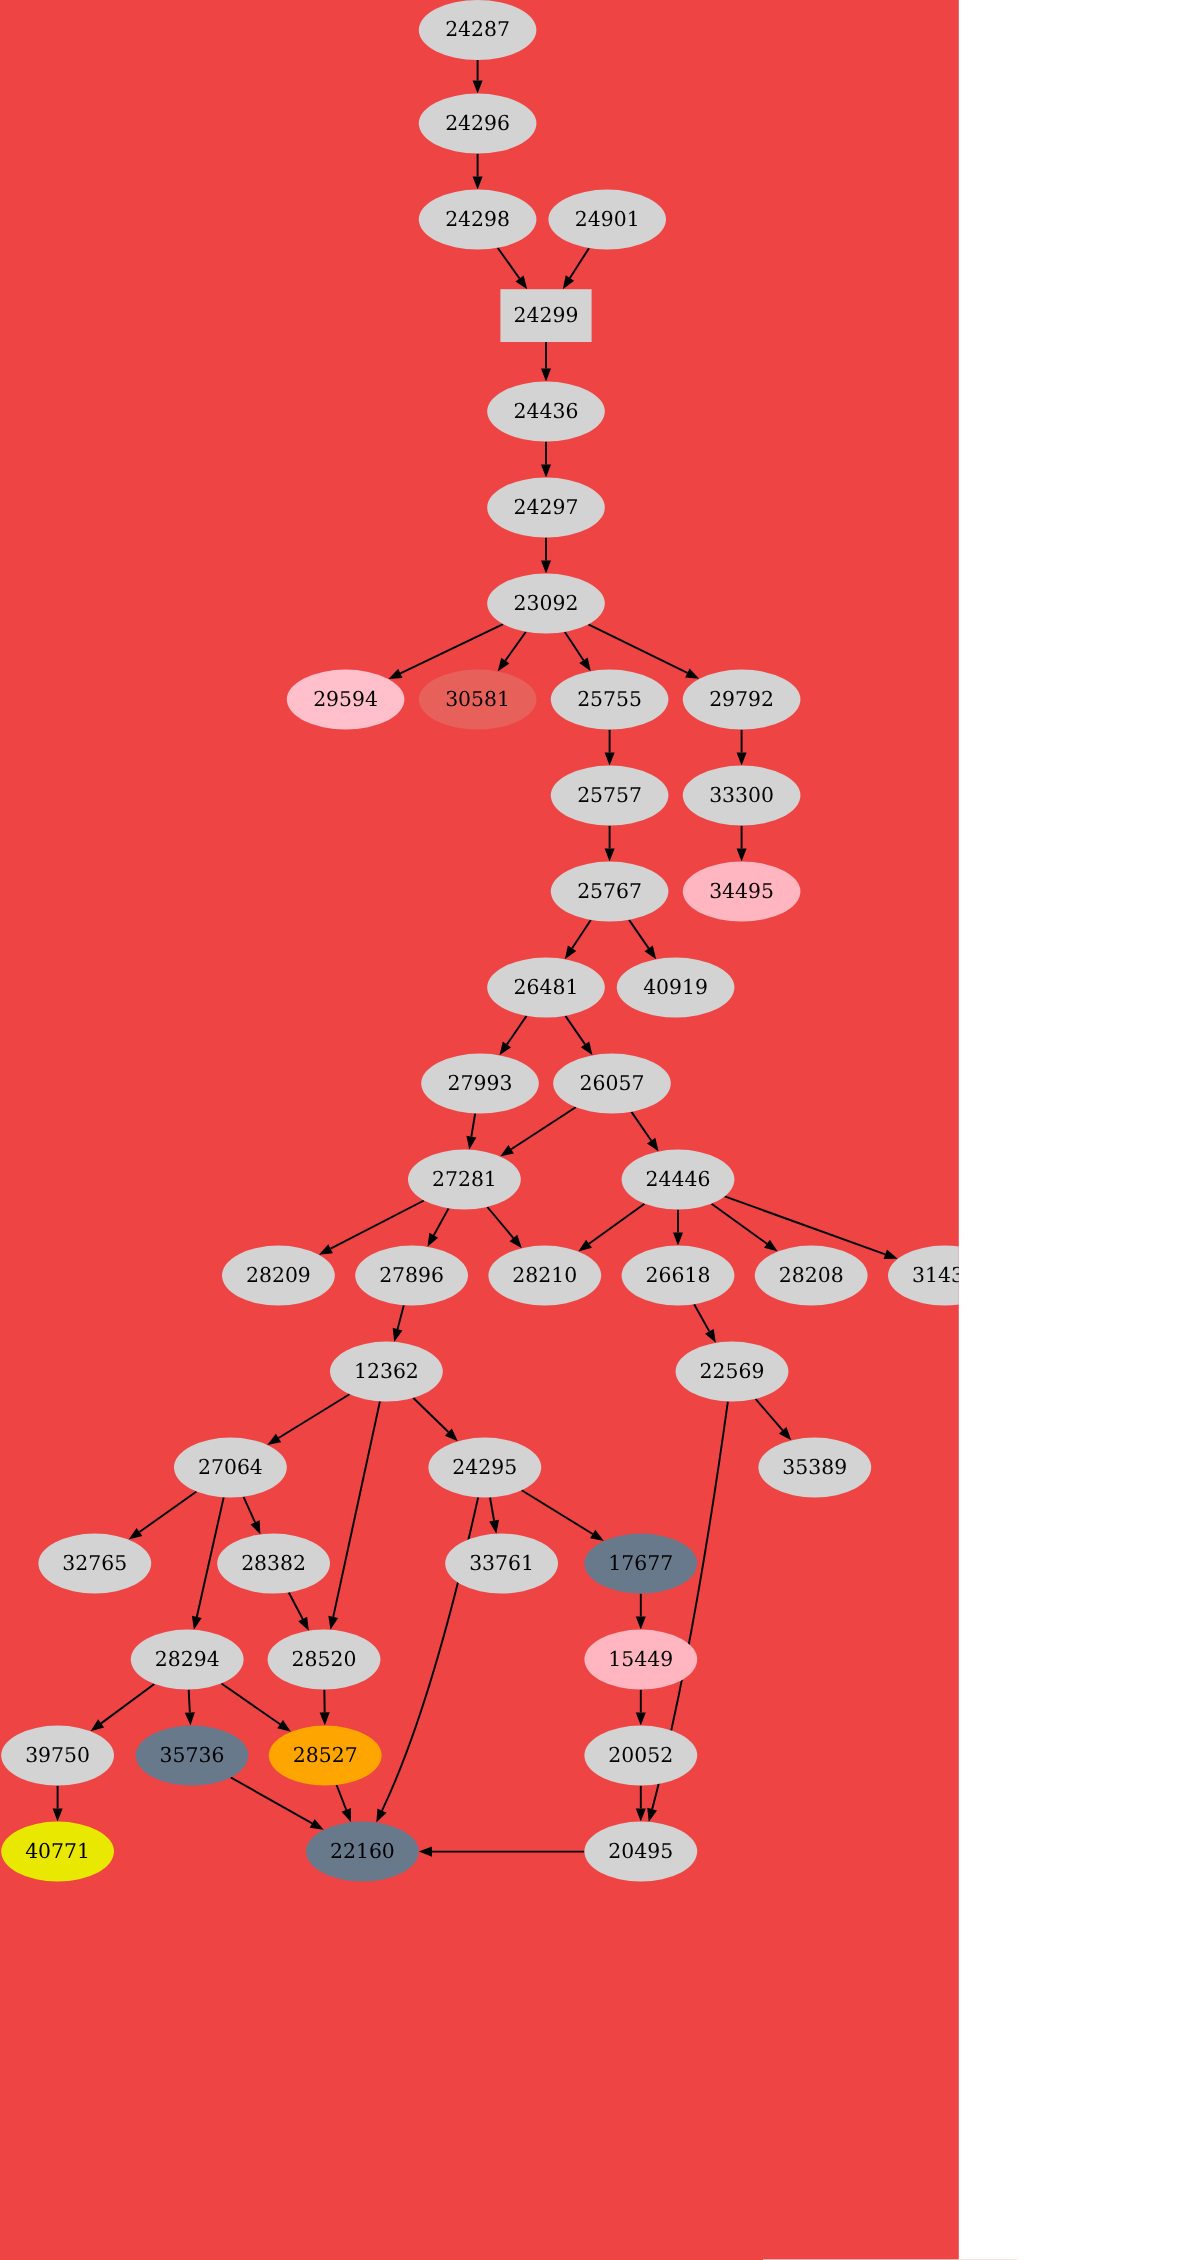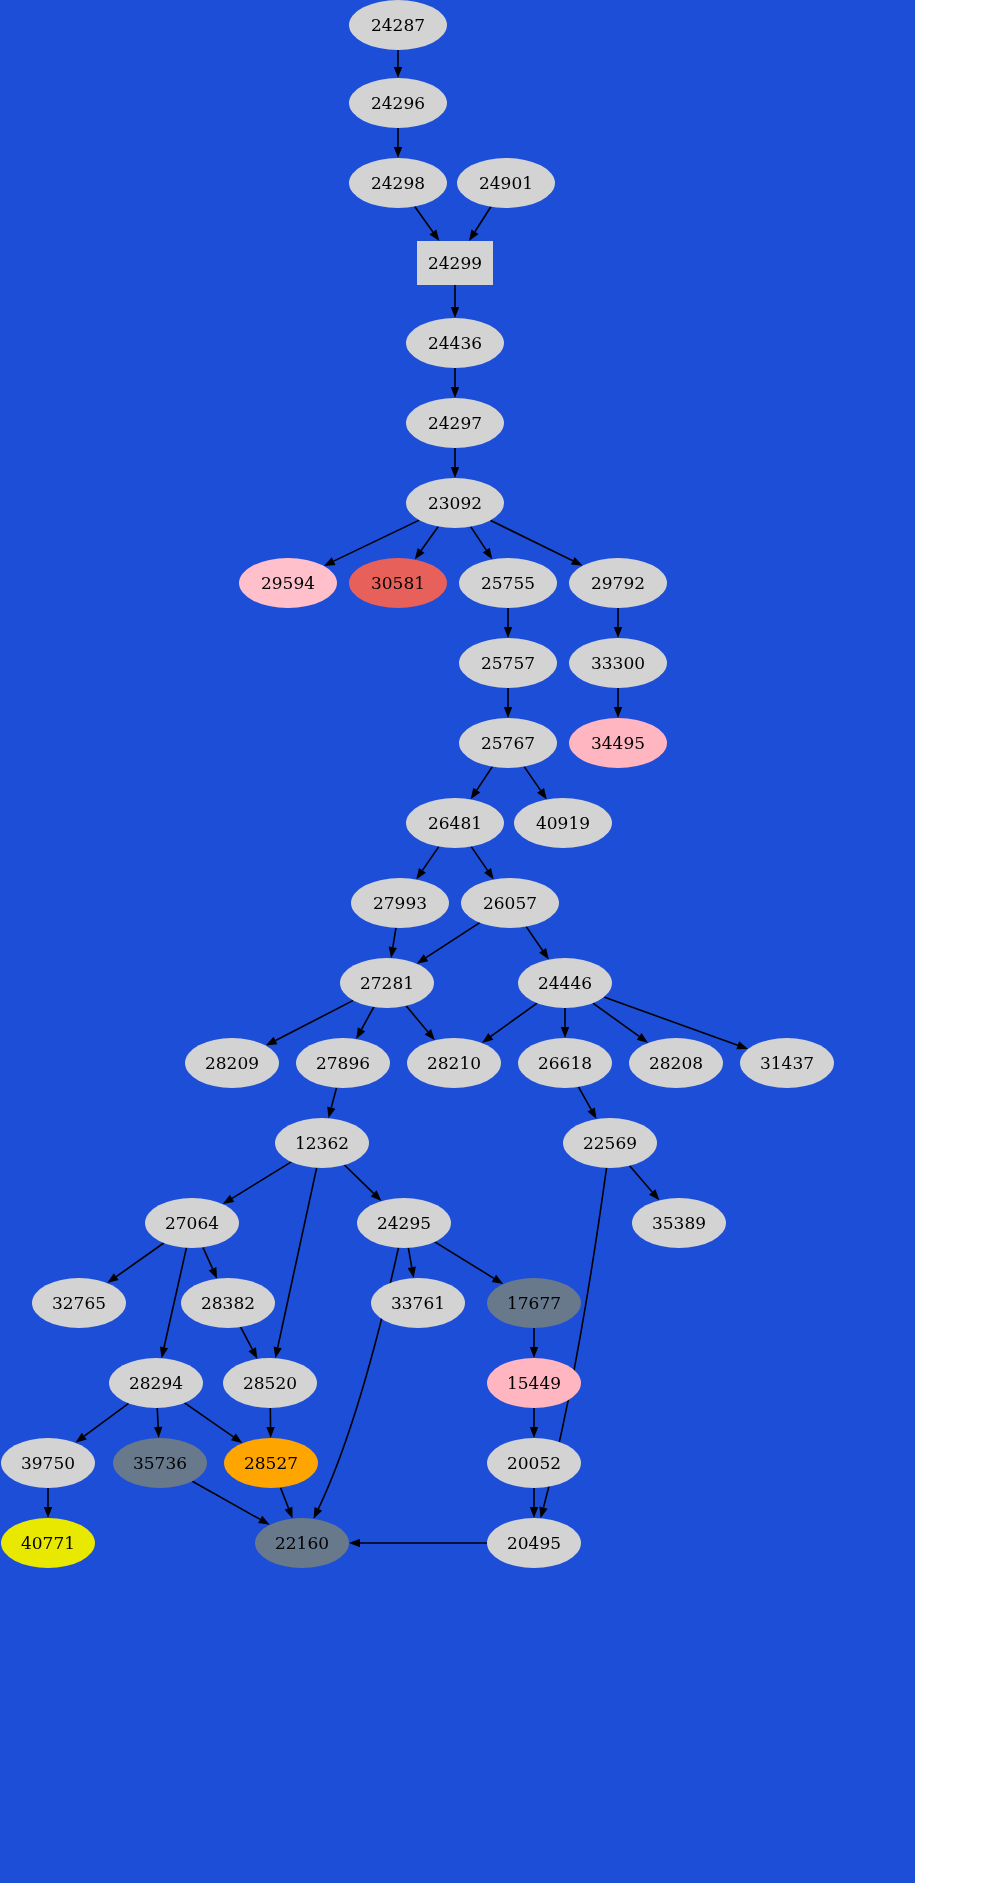--- a/index.html
+++ b/index.html
@@ -5,23 +5,23 @@
   html, body {
     margin: 0;
     padding: 0;
     background: #ffffff;
   }
   body {
     font-family: "DejaVu Serif", serif;
   }
   #graph-root {
     position: relative;
-    width: 915px;
+    width: 799px;
     height: 1883px;
-    background: #1d4ed8;
+    background: #ef4444;
     overflow: hidden;
   }
   #graph-svg {
     position: absolute;
     top: 0;
     left: 0;
     width: 1001px;
     height: 1883px;
   }
   .node-label {

